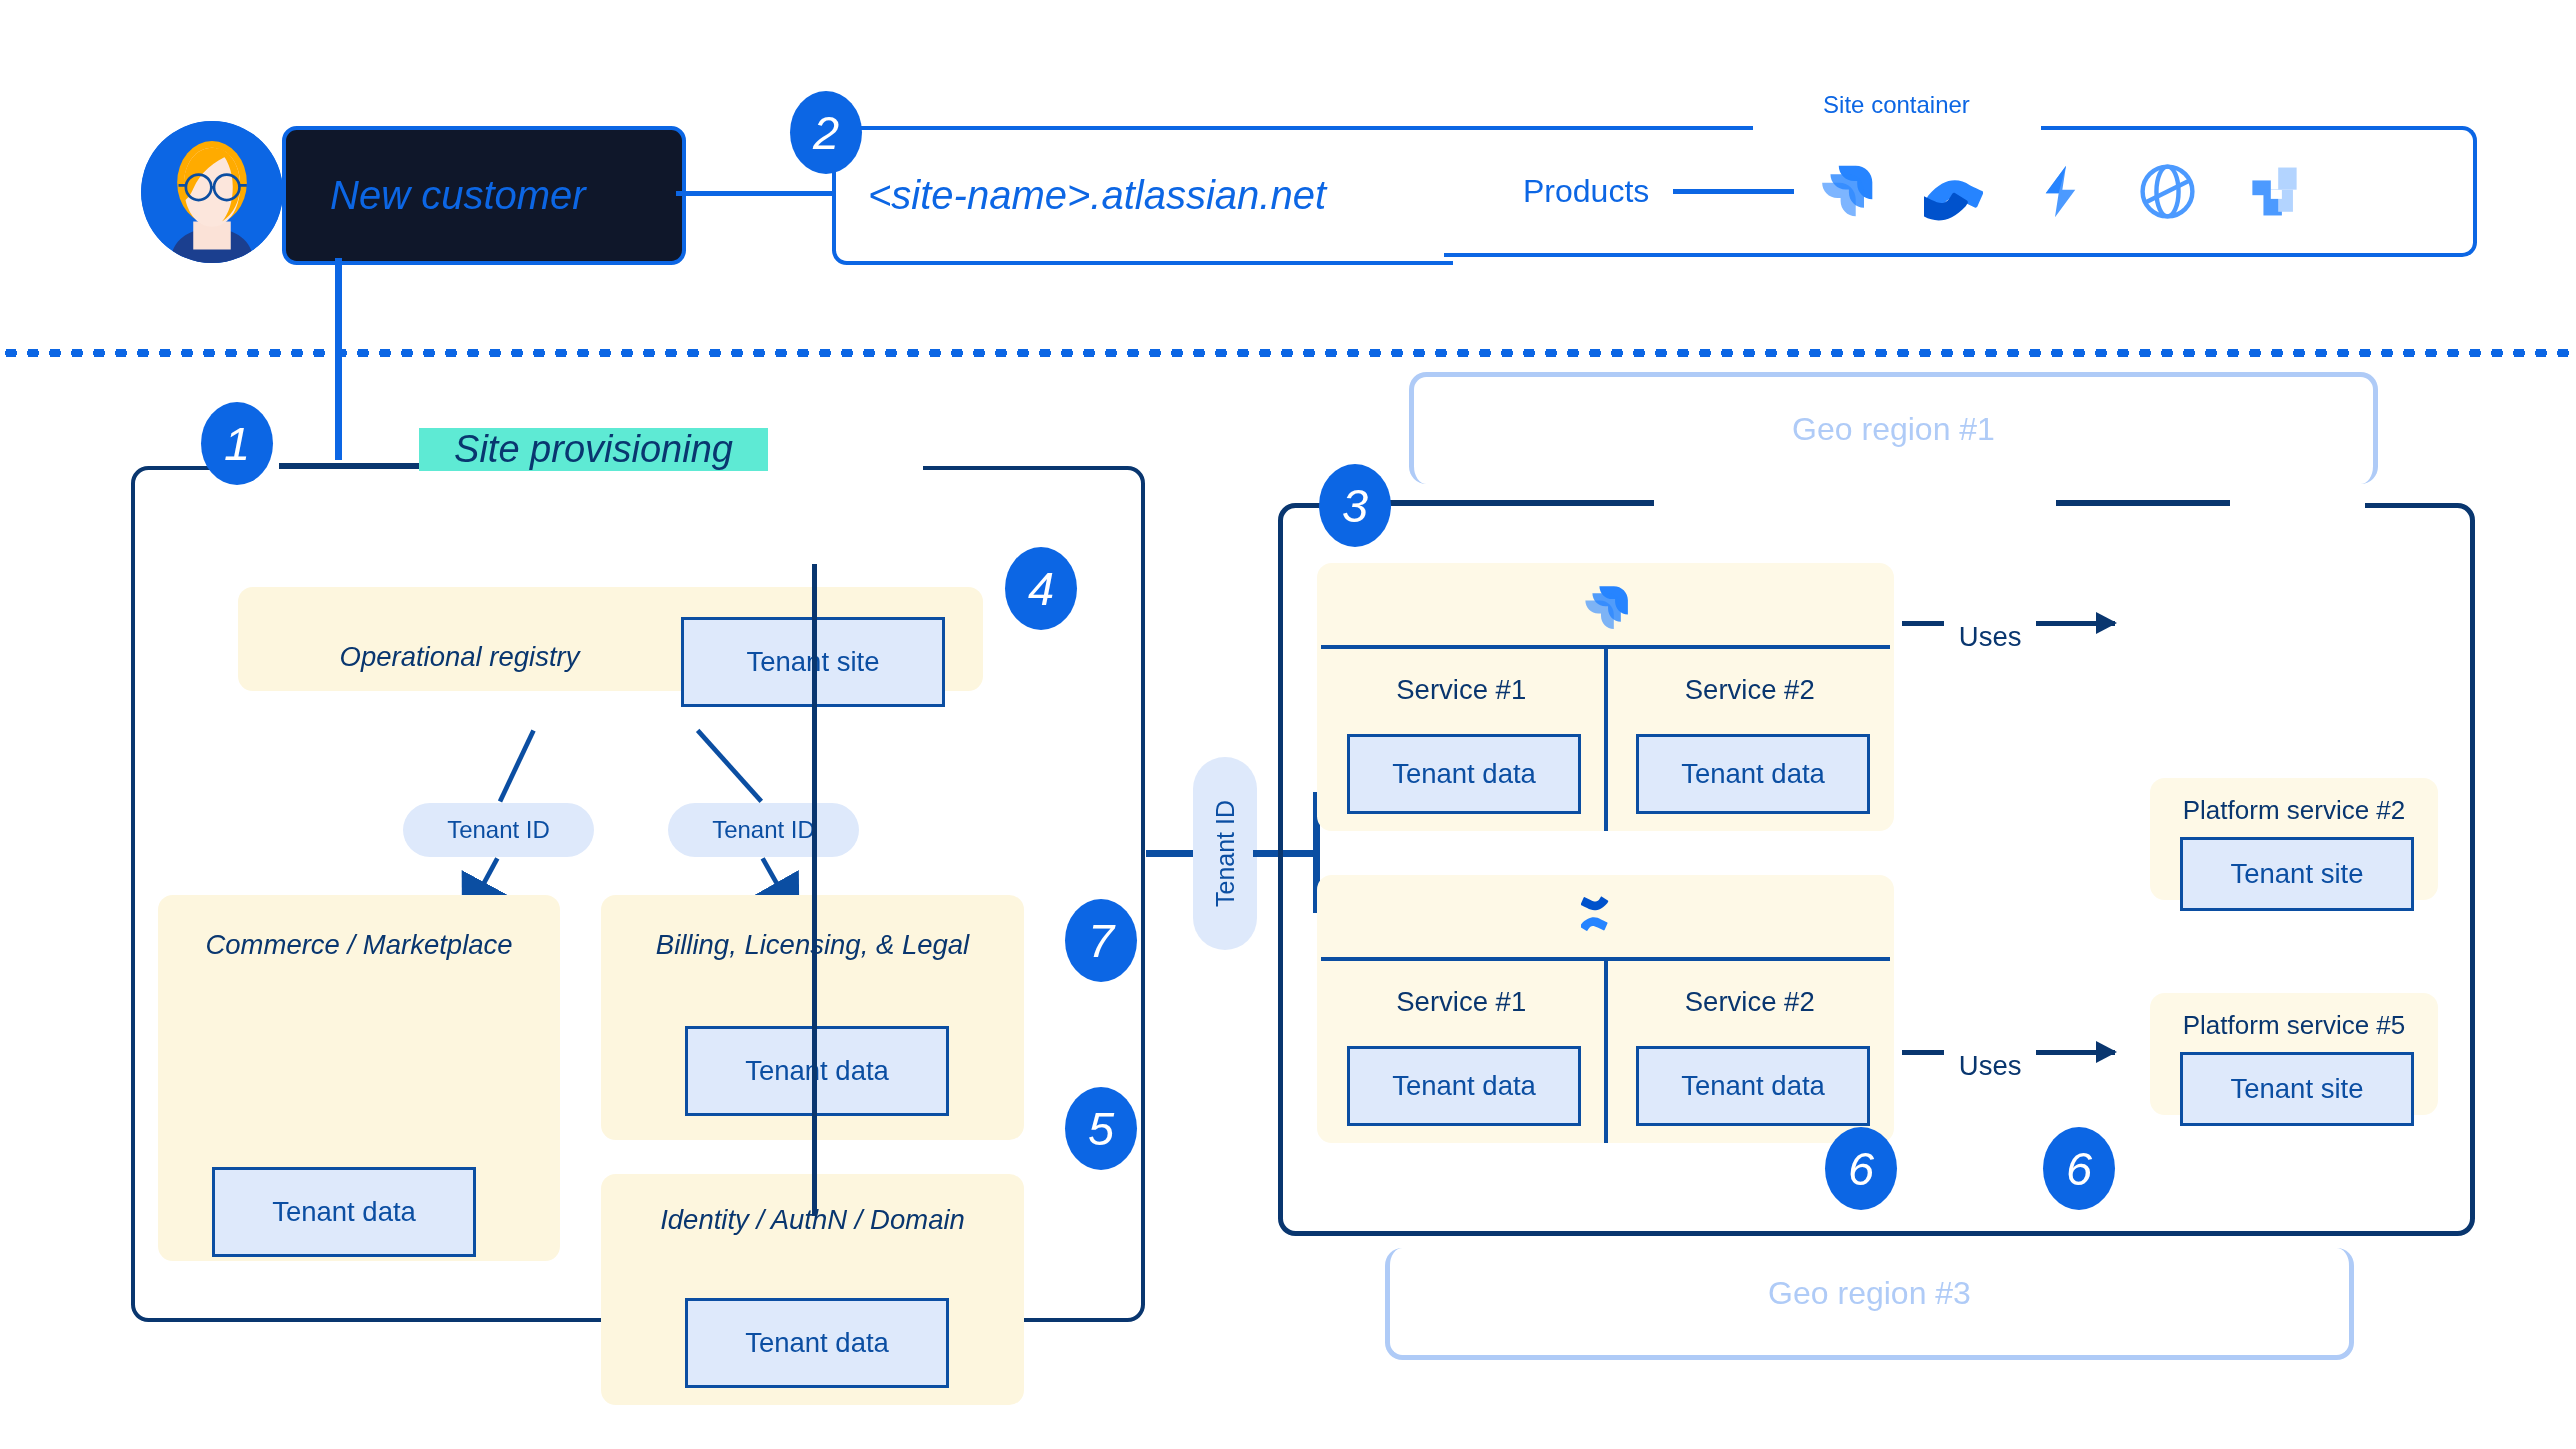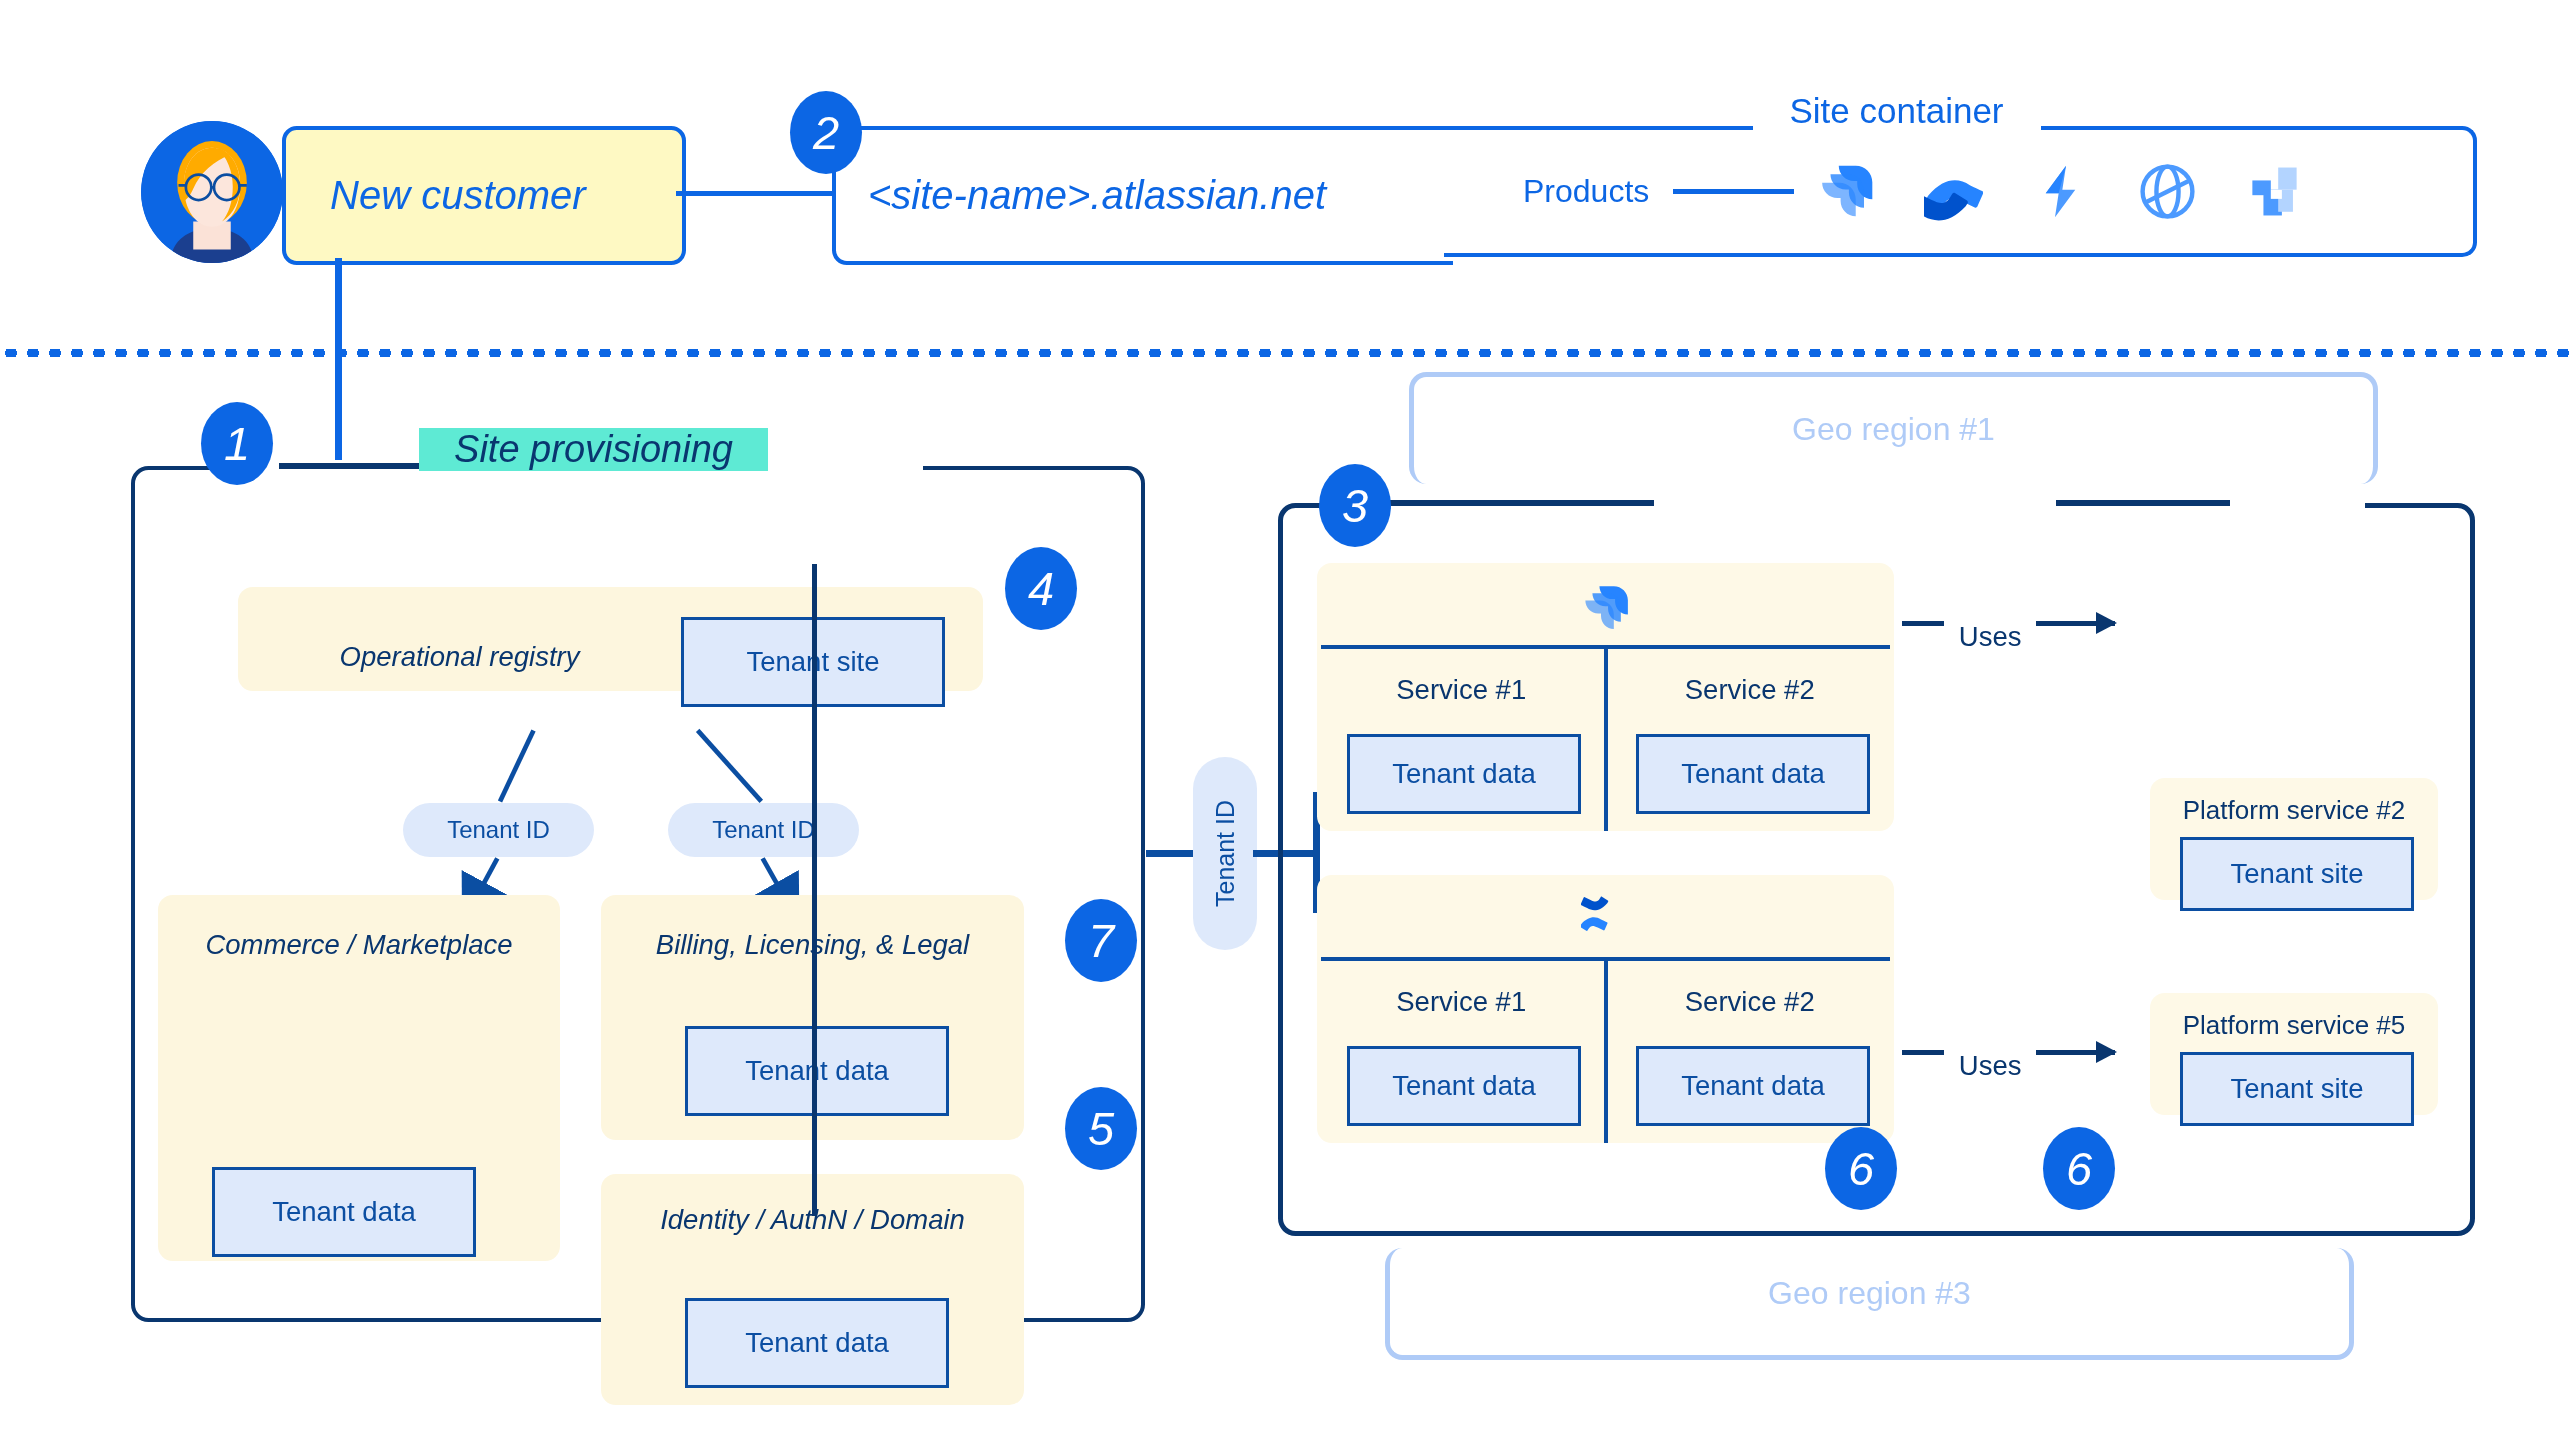--- a/index.html
+++ b/index.html
@@ -17,38 +17,38 @@
     --cream:#FDF6DE;
     --cream2:#FEF9E7;
     --lblue:#DEE9FB;
     --pale:#AFCBF7;
   }
 
   
   #avatar{left:141px;top:121px;width:142px;height:142px;border-radius:50%;
           background:#0C66E4;overflow:hidden;}
   #customer-box{left:282px;top:126px;width:396px;height:131px;
-                border:4.7px solid var(--brand);border-radius:14.8px;background:#fef9c3;}
+                border:4.7px solid var(--brand);border-radius:14.8px;background:#0f172a;}
   #customer-label{position:absolute;inset:0;display:flex;align-items:center;
                   padding-left:44px;font-size:40px;font-style:italic;color:var(--brand);}
 
   #conn-cust-site{left:676px;top:191px;width:160px;height:5.4px;background:var(--brand);}
 
   #sitename-box{left:832px;top:126px;width:617px;height:131px;
                 border:4.7px solid var(--brand);border-radius:14.8px 0 0 14.8px;border-right:none;background:#fff;}
   #sitename-label{position:absolute;inset:0;display:flex;align-items:center;
                   padding-left:32px;font-size:40px;font-style:italic;color:var(--brand);white-space:nowrap;}
 
   
   #sitecontainer{left:1444px;top:126px;width:1033px;height:131px;}
   #sc-border{position:absolute;inset:0;border:4.7px solid var(--brand);
              border-radius:0 14.8px 14.8px 0;border-left:none;}
   #sc-gap{position:absolute;left:309px;top:-6px;width:288px;height:13.4px;background:#fff;}
   #sc-legend{position:absolute;left:315px;top:-35px;width:275px;text-align:center;
-             font-size:35px;color:var(--brand);background:#fff;}
+             font-size:24px;color:var(--brand);background:#fff;}
   #sc-inner{position:absolute;inset:0;display:flex;align-items:center;padding-left:79px;}
   #sc-products{font-size:32px;color:var(--brand);}
   #sc-dash{width:121px;height:4.7px;background:var(--brand);margin:0 23px 0 24px;}
   .prod-icon{width:59px;height:59px;margin-right:48px;display:block;}
 
   
   #dotted{left:0;top:349px;width:2576px;height:8px;
           background-image:radial-gradient(circle,#0C66E4 50%,transparent 51%);
           background-size:22px 8px;background-repeat:repeat-x;}
 

